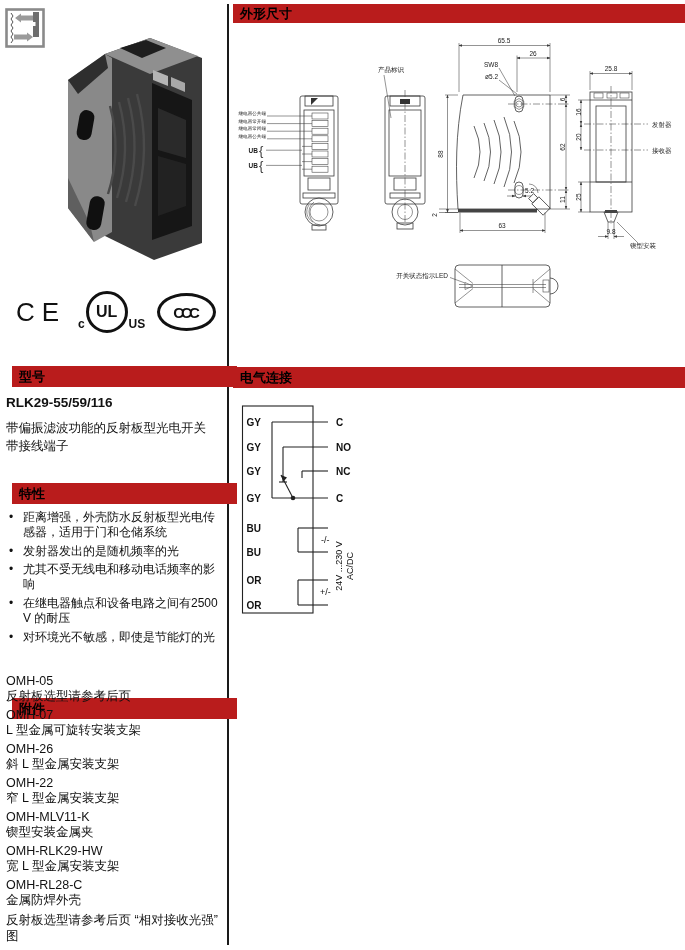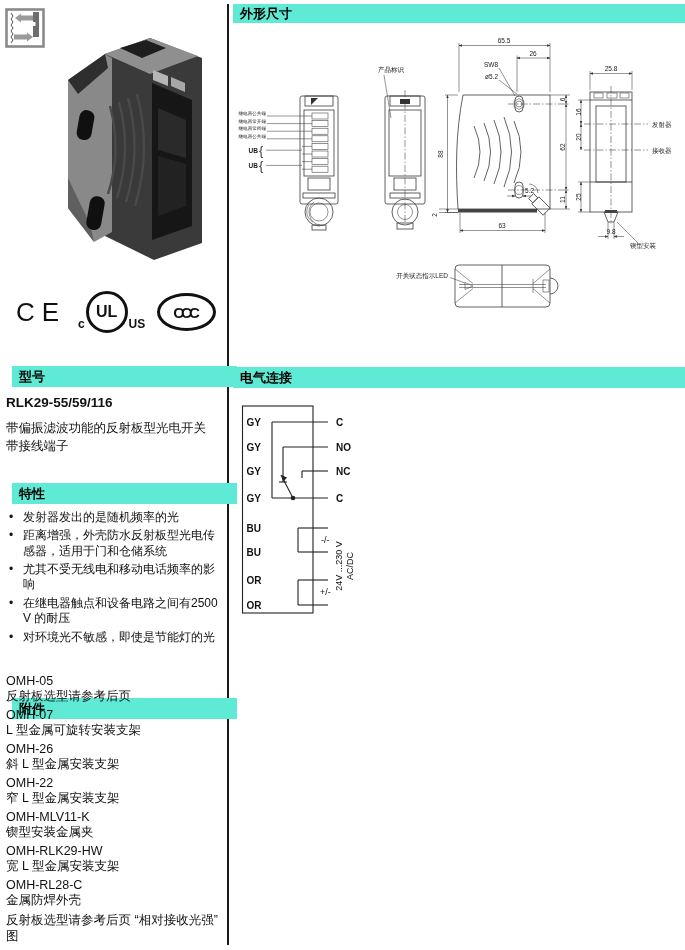--- a/index.html
+++ b/index.html
@@ -1,19 +1,19 @@
 <!DOCTYPE html>
 <html><head>
 <meta charset="utf-8">
 <style>
   html,body{margin:0;padding:0;background:#e8e8e8;}
   .page{position:relative;width:685px;height:950px;background:#ffffff;overflow:hidden;
         font-family:"Liberation Sans","DejaVu Sans",sans-serif;color:#111;}
   .divider{position:absolute;left:227px;top:4px;width:2px;height:941px;background:#1a1a1a;}
-  .hbar{position:absolute;background:#5eead4;color:#000;font-weight:bold;
+  .hbar{position:absolute;background:#b91c1c;color:#000;font-weight:bold;
         font-size:13px;line-height:21px;height:21px;padding-left:7px;box-sizing:border-box;}
   .hbar-left{left:12px;width:225px;}
   .hbar-right{left:233px;width:452px;}
   .leftcol-block{position:absolute;left:6px;width:216px;}
   .model-name{font-weight:bold;font-size:13.5px;margin:0 0 9px 0;}
   .desc-line{font-size:12.5px;line-height:1.45;}
   .bullets{margin:0;padding:0;list-style:none;}
   .bullets li{position:relative;font-size:12px;line-height:1.28;margin:0 0 3px 0;padding-left:17px;}
   .bullets li:before{content:"•";position:absolute;left:3px;top:0;}
   .acc-item{margin-bottom:4px;}
@@ -87,22 +87,22 @@
 
   <div class="hbar hbar-left" style="top:366px;">型号</div>
   <div class="leftcol-block" style="top:395px;">
     <div class="model-name">RLK29-55/59/116</div>
     <div class="desc-line">带偏振滤波功能的反射板型光电开关</div>
     <div class="desc-line">带接线端子</div>
   </div>
 
   <div class="hbar hbar-left" style="top:483px;">特性</div>
   <ul class="bullets leftcol-block" style="top:510px;">
+    <li>距离增强，外壳防水反射板型光电传感器，适用于门和仓储系统</li>
     <li>发射器发出的是随机频率的光</li>
-    <li>距离增强，外壳防水反射板型光电传感器，适用于门和仓储系统</li>
     <li>尤其不受无线电和移动电话频率的影响</li>
     <li>在继电器触点和设备电路之间有2500 V 的耐压</li>
     <li>对环境光不敏感，即使是节能灯的光</li>
   </ul>
 
   <div class="hbar hbar-left" style="top:650px;margin-top:48px;">附件</div>
   <div class="leftcol-block" style="top:674px;">
     <div class="acc-item">
       <div class="acc-code">OMH-05</div>
       <div class="acc-desc">反射板选型请参考后页</div>

